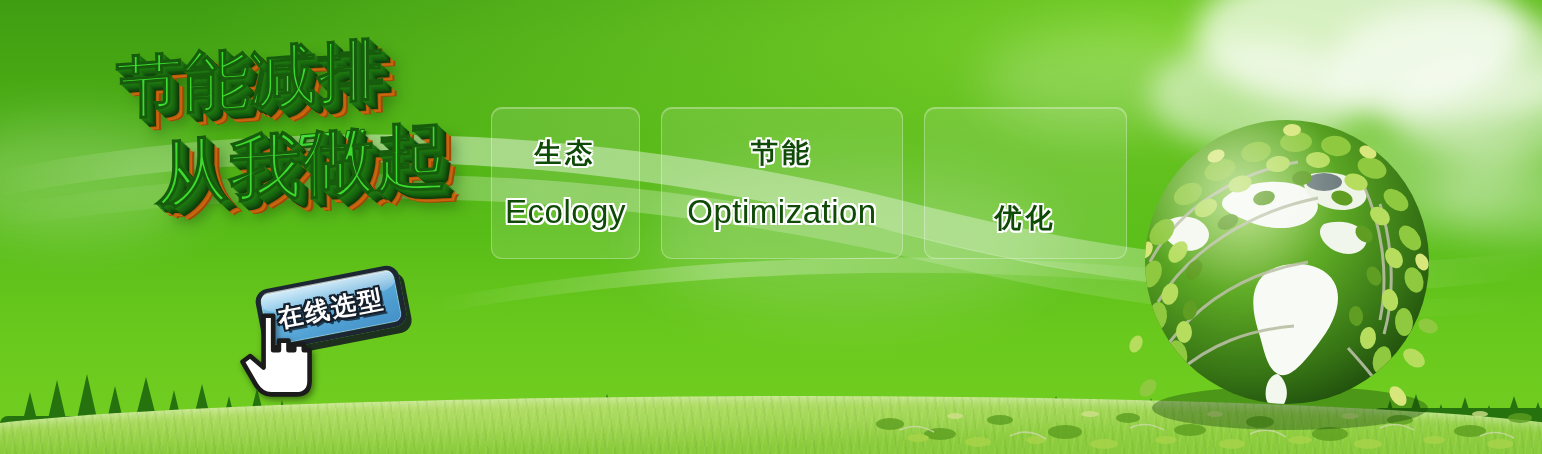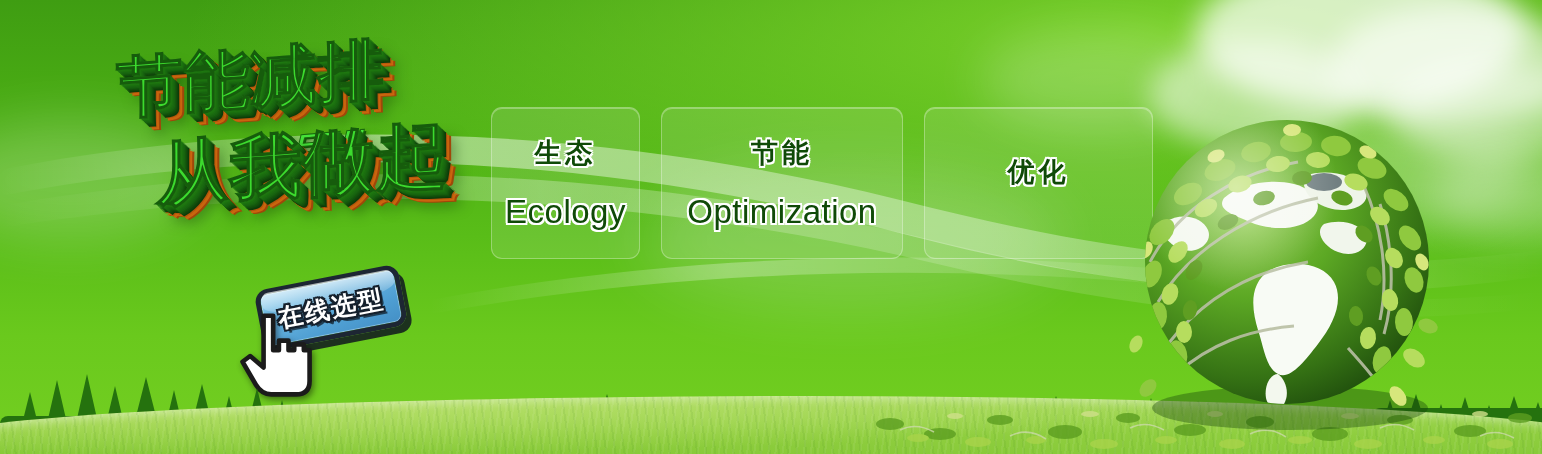--- a/index.html
+++ b/index.html
@@ -121,21 +121,21 @@
   .card{
     position:relative;height:152px;border-radius:11px;
     background:rgba(255,255,255,.11);
     border:1px solid rgba(255,255,255,.30);
     box-shadow:inset 0 1px 0 rgba(255,255,255,.30);
     display:flex;flex-direction:column;align-items:center;justify-content:center;
     padding:0 18px;
   }
   .card.w1{width:149px;}
   .card.w2{width:242px;}
-  .card.w3{width:229px;}
+  .card.w3{width:203px;justify-content:flex-end;}
   .card-cn{
     font-size:27px;font-weight:bold;color:#0f4a07;letter-spacing:4px;
     margin-bottom:22px;
     text-shadow:
       -1.6px -1.6px 0 #fff, 1.6px -1.6px 0 #fff, -1.6px 1.6px 0 #fff, 1.6px 1.6px 0 #fff,
       0 -1.8px 0 #fff, 0 1.8px 0 #fff, -1.8px 0 0 #fff, 1.8px 0 0 #fff;
   }
   .card-en{
     font-size:33px;color:#0f4a07;letter-spacing:.5px;white-space:nowrap;
     text-shadow:

